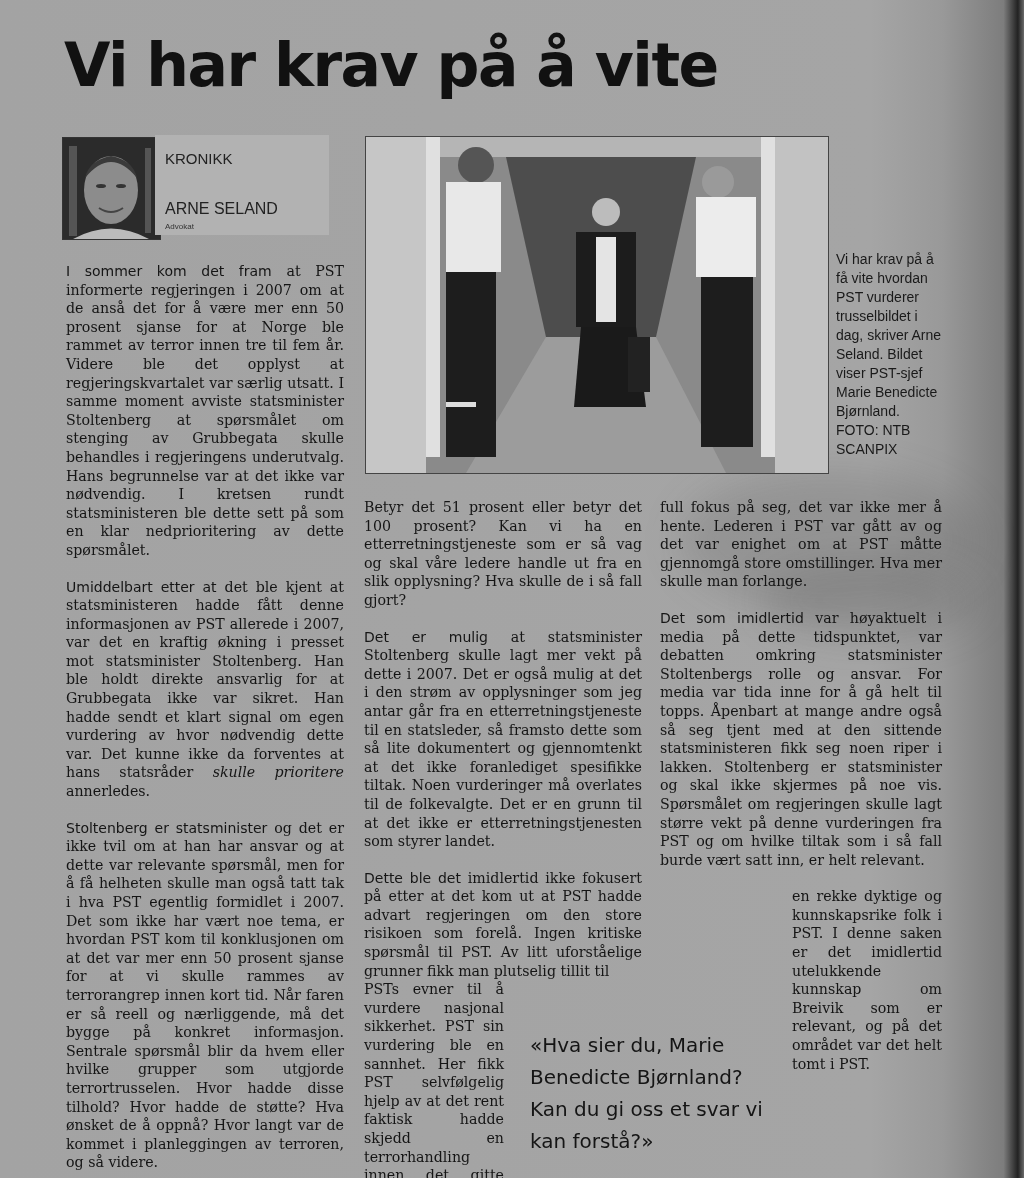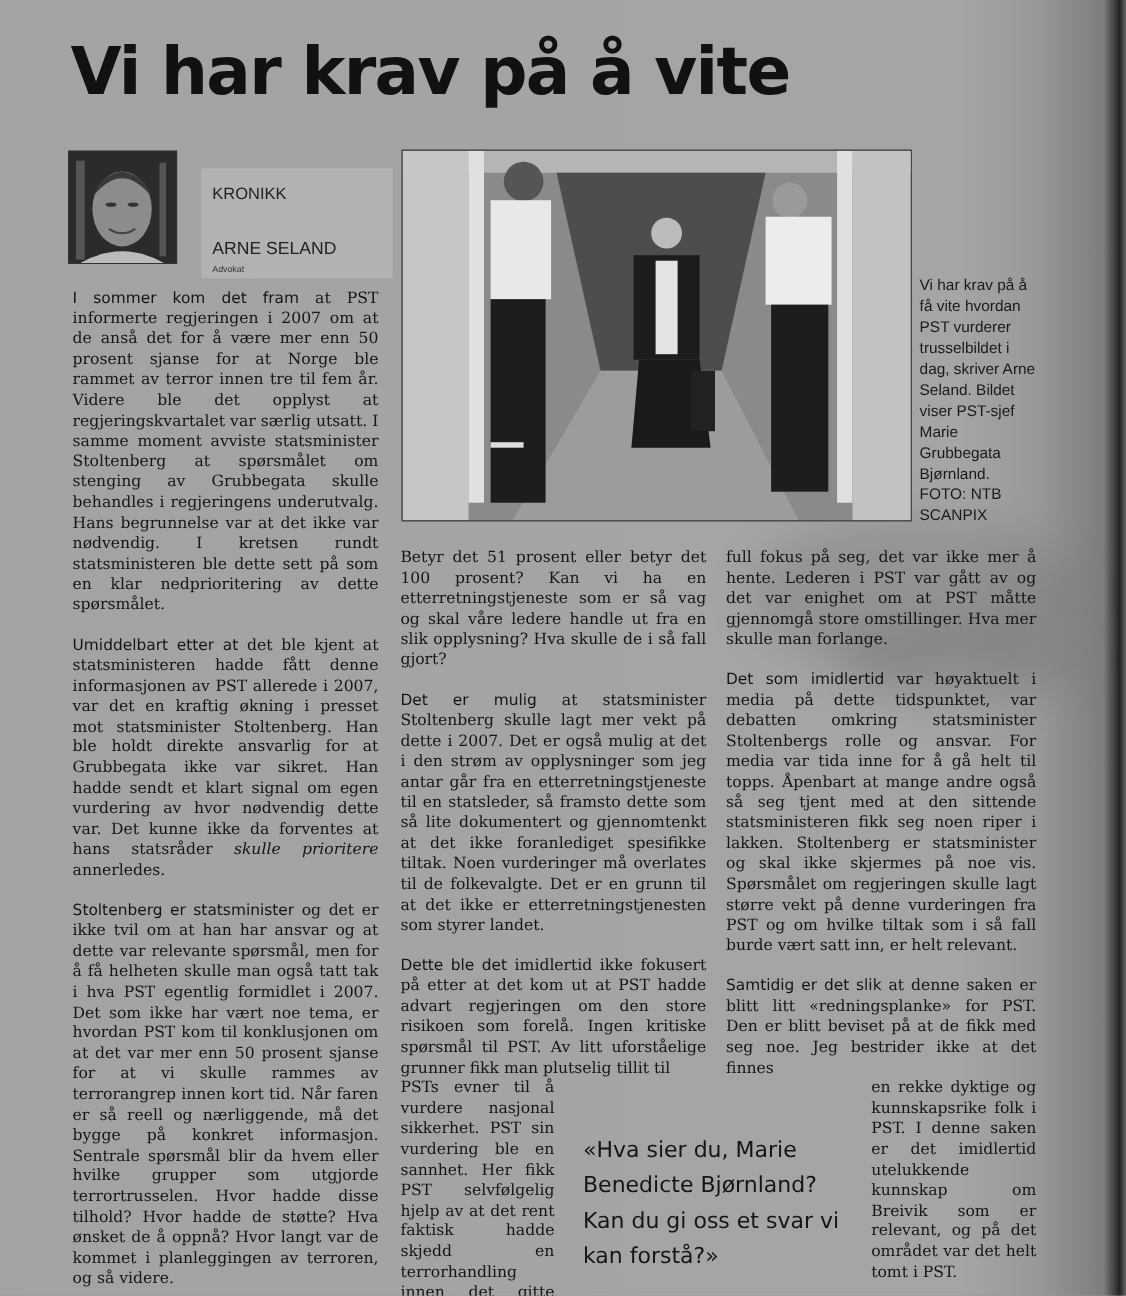--- a/index.html
+++ b/index.html
@@ -5,21 +5,21 @@
   html,body{margin:0;padding:0;}
   body{width:1024px;height:1178px;overflow:hidden;background:#9a9a9a;position:relative;
        font-family:"DejaVu Serif","Liberation Serif",serif;color:#151515;}
   .page{position:absolute;left:0;top:0;width:1024px;height:1178px;
         background:linear-gradient(90deg,#a3a3a3 0%,#a5a5a5 85%,#999 92%,#7d7d7d 98%,#222 99.4%,#6a6a6a 100%);}
   .stain{position:absolute;border-radius:50%;background:rgba(70,70,70,0.18);filter:blur(18px);}
   .headline{position:absolute;left:64px;top:30px;font-family:"DejaVu Sans","Liberation Sans",sans-serif;
             font-weight:bold;font-size:60px;letter-spacing:-1.5px;color:#111;margin:0;white-space:nowrap;}
   .author-photo{position:absolute;left:62px;top:137px;width:97px;height:101px;background:#2a2a2a;
                 border:1px solid #333;overflow:hidden;}
-  .author-box{position:absolute;left:183px;top:135px;width:174px;height:100px;background:#b2b2b2;margin-top:18px;}
+  .author-box{position:absolute;left:155px;top:135px;width:174px;height:100px;background:#b2b2b2;}
   .kronikk{position:absolute;left:10px;top:15px;font-family:"Liberation Sans",sans-serif;font-size:15px;color:#222;}
   .author-name{position:absolute;left:10px;top:65px;font-family:"Liberation Sans",sans-serif;font-size:16px;color:#222;}
   .author-title{position:absolute;left:10px;top:87px;font-family:"Liberation Sans",sans-serif;font-size:8px;font-weight:normal;color:#333;}
   .photo{position:absolute;left:365px;top:136px;width:462px;height:336px;border:1px solid #444;overflow:hidden;background:#6b6b6b;}
   .caption{position:absolute;left:836px;top:250px;width:110px;font-family:"Liberation Sans",sans-serif;
            font-size:14px;line-height:19px;color:#1a1a1a;}
   .col{position:absolute;font-size:14.2px;line-height:18.6px;text-align:justify;}
   .col p{margin:0 0 18px 0;}
   .lead{font-family:"DejaVu Sans","Liberation Sans",sans-serif;font-weight:normal;font-size:14px;}
   .italic{font-style:italic;}
@@ -75,39 +75,38 @@
       <rect x="230" y="100" width="20" height="85" fill="#e4e4e4"></rect>
       <polygon points="215,190 270,190 280,270 208,270" fill="#1a1a1a"></polygon>
       <rect x="262" y="200" width="22" height="55" fill="#222"></rect>
 
       <circle cx="352" cy="45" r="16" fill="#9a9a9a"></circle>
       <rect x="330" y="60" width="60" height="80" fill="#ececec"></rect>
       <rect x="335" y="140" width="52" height="170" fill="#1d1d1d"></rect>
     </svg>
   </div>
 
-  <div class="caption">Vi har krav på å få vite hvordan PST vurderer trusselbildet i dag, skriver Arne Seland. Bildet viser PST-sjef Marie Grubbegata Bjørnland. FOTO: NTB SCANPIX</div>
+  <div class="caption">Vi har krav på å få vite hvordan PST vurderer trusselbildet i dag, skriver Arne Seland. Bildet viser PST-sjef Marie Benedicte Bjørnland. FOTO: NTB SCANPIX</div>
 
   <div class="col" style="left:66px;top:262px;width:278px;">
     <p><span class="lead">I sommer kom det fram</span><span> at PST informerte regjeringen i 2007 om at de anså det for å være mer enn 50 prosent sjanse for at Norge ble rammet av terror innen tre til fem år. Videre ble det opplyst at regjeringskvartalet var særlig utsatt. I samme moment avviste statsminister Stoltenberg at spørsmålet om stenging av Grubbegata skulle behandles i regjeringens underutvalg. Hans begrunnelse var at det ikke var nødvendig. I kretsen rundt statsministeren ble dette sett på som en klar nedprioritering av dette spørsmålet.</span></p>
     <p><span class="lead">Umiddelbart etter at</span><span> det ble kjent at statsministeren hadde fått denne informasjonen av PST allerede i 2007, var det en kraftig økning i presset mot statsminister Stoltenberg. Han ble holdt direkte ansvarlig for at Grubbegata ikke var sikret. Han hadde sendt et klart signal om egen vurdering av hvor nødvendig dette var. Det kunne ikke da forventes at hans statsråder </span><span class="italic">skulle prioritere</span><span> annerledes.</span></p>
     <p><span class="lead">Stoltenberg er statsminister</span><span> og det er ikke tvil om at han har ansvar og at dette var relevante spørsmål, men for å få helheten skulle man også tatt tak i hva PST egentlig formidlet i 2007. Det som ikke har vært noe tema, er hvordan PST kom til konklusjonen om at det var mer enn 50 prosent sjanse for at vi skulle rammes av terrorangrep innen kort tid. Når faren er så reell og nærliggende, må det bygge på konkret informasjon. Sentrale spørsmål blir da hvem eller hvilke grupper som utgjorde terrortrusselen. Hvor hadde disse tilhold? Hvor hadde de støtte? Hva ønsket de å oppnå? Hvor langt var de kommet i planleggingen av terroren, og så videre.</span></p>
 
   </div>
 
   <div class="col" style="left:364px;top:498px;width:278px;">
     <p><span>Betyr det 51 prosent eller betyr det 100 prosent? Kan vi ha en etterretningstjeneste som er så vag og skal våre ledere handle ut fra en slik opplysning? Hva skulle de i så fall gjort?</span></p>
     <p><span class="lead">Det er mulig</span><span> at statsminister Stoltenberg skulle lagt mer vekt på dette i 2007. Det er også mulig at det i den strøm av opplysninger som jeg antar går fra en etterretningstjeneste til en statsleder, så framsto dette som så lite dokumentert og gjennomtenkt at det ikke foranlediget spesifikke tiltak. Noen vurderinger må overlates til de folkevalgte. Det er en grunn til at det ikke er etterretningstjenesten som styrer landet.</span></p>
     <p style="margin-bottom:0"><span class="lead">Dette ble det</span><span> imidlertid ikke fokusert på etter at det kom ut at PST hadde advart regjeringen om den store risikoen som forelå. Ingen kritiske spørsmål til PST. Av litt uforståelige grunner fikk man plutselig tillit til</span></p>
     <p style="width:140px;margin-bottom:0"><span>PSTs evner til å vurdere nasjonal sikkerhet. PST sin vurdering ble en sannhet. Her fikk PST selvfølgelig hjelp av at det rent faktisk hadde skjedd en terrorhandling innen det gitte tidsrom. Pro-</span></p>
 
   </div>
 
   <div class="col" style="left:660px;top:498px;width:282px;">
     <p><span>full fokus på seg, det var ikke mer å hente. Lederen i PST var gått av og det var enighet om at PST måtte gjennomgå store omstillinger. Hva mer skulle man forlange.</span></p>
     <p><span class="lead">Det som imidlertid</span><span> var høyaktuelt i media på dette tidspunktet, var debatten omkring statsminister Stoltenbergs rolle og ansvar. For media var tida inne for å gå helt til topps. Åpenbart at mange andre også så seg tjent med at den sittende statsministeren fikk seg noen riper i lakken. Stoltenberg er statsminister og skal ikke skjermes på noe vis. Spørsmålet om regjeringen skulle lagt større vekt på denne vurderingen fra PST og om hvilke tiltak som i så fall burde vært satt inn, er helt relevant.</span></p>
-    <p style="margin-bottom:0"><span class="lead">Samtidig er det slik</span><span> at denne saken er blitt litt «redningsplanke» for PST. Den er blitt beviset på at de fikk med seg noe. Jeg bestrider ikke at det finnes</span></p>
     <p style="margin-left:132px;"><span>en rekke dyktige og kunnskapsrike folk i PST. I denne saken er det imidlertid utelukkende kunnskap om Breivik som er relevant, og på det området var det helt tomt i PST.</span></p>
 
   </div>
 
   <div class="pullquote">«Hva sier du, Marie Benedicte Bjørnland? Kan du gi oss et svar vi kan forstå?»</div>
 </div>
 
 </body></html>

